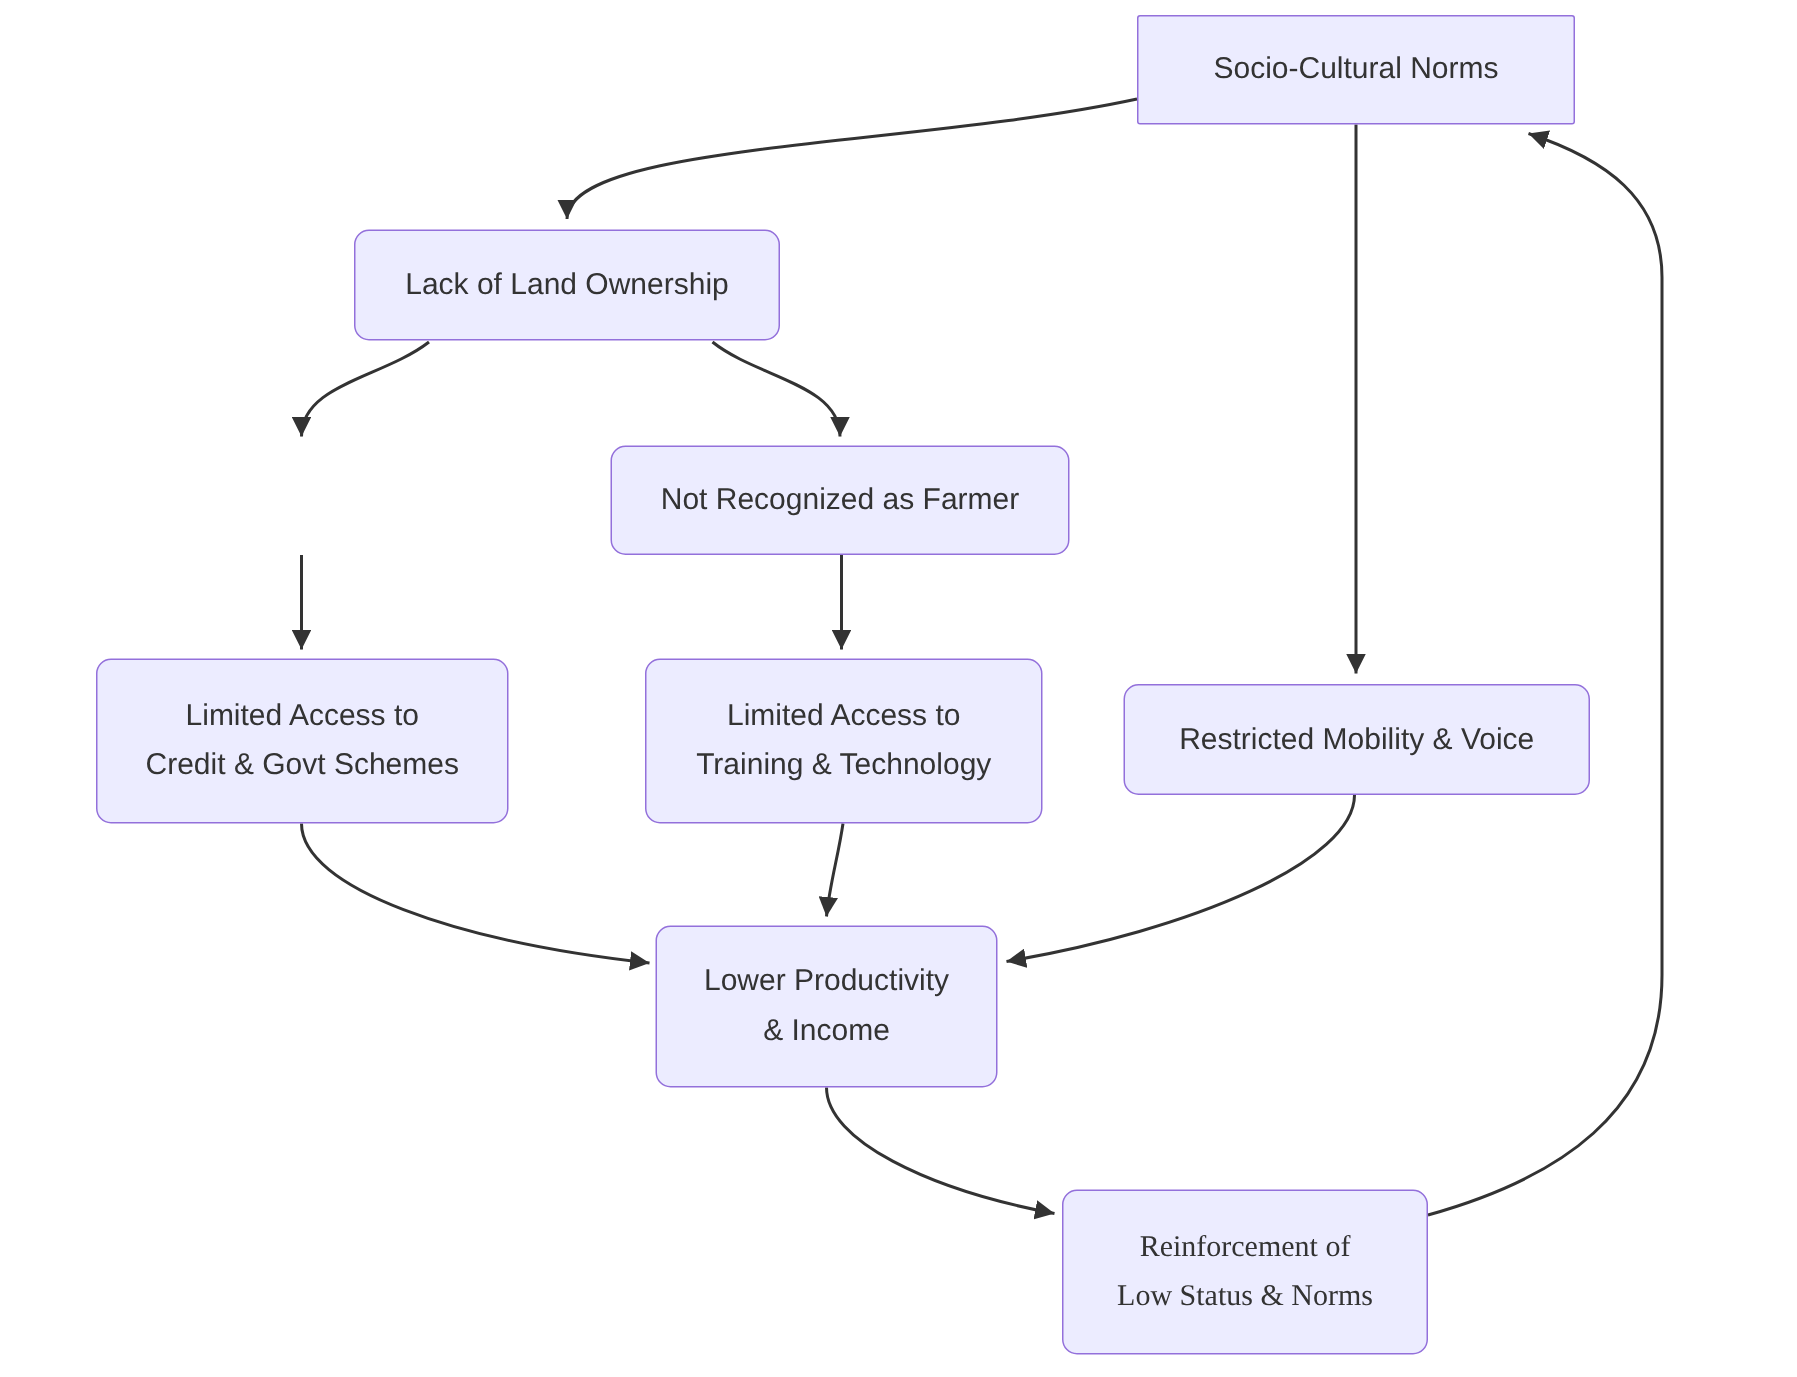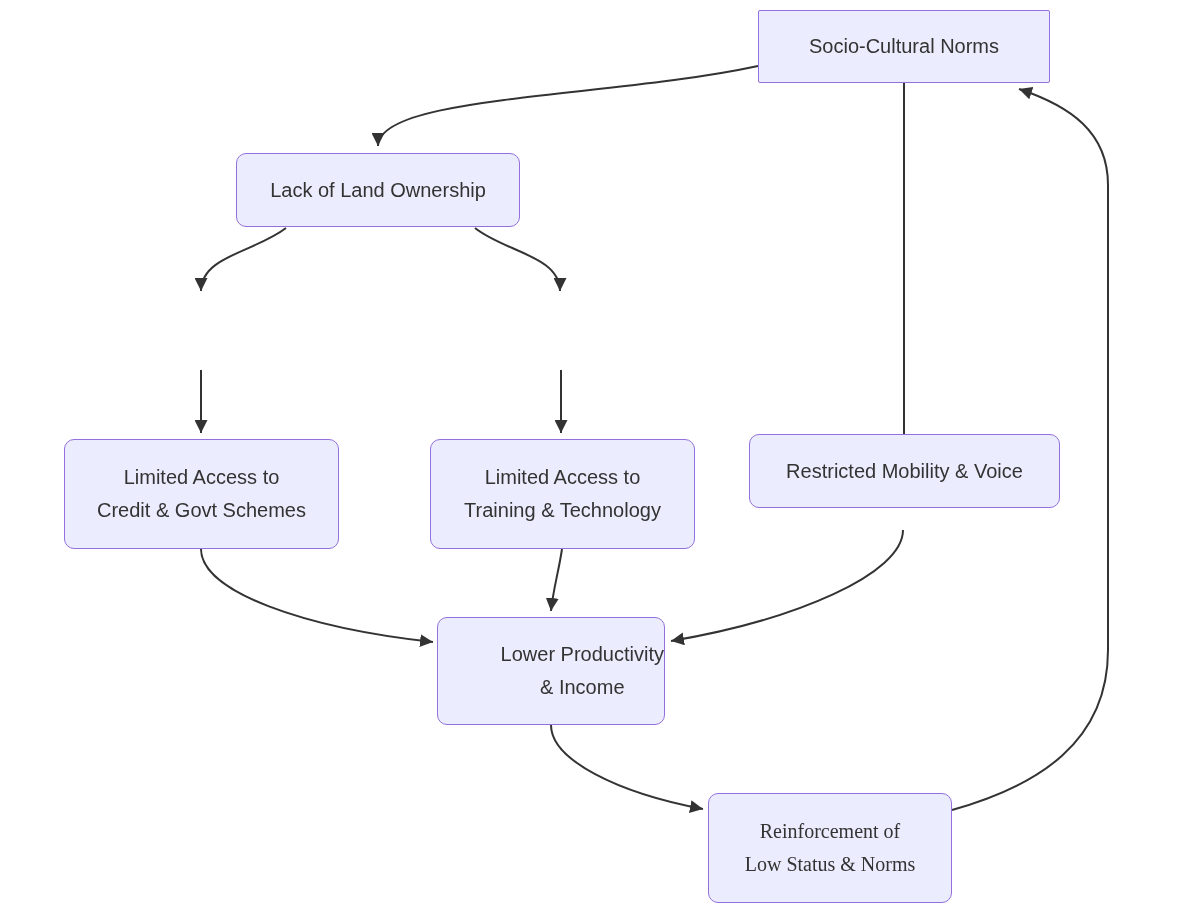--- a/index.html
+++ b/index.html
@@ -70,36 +70,39 @@
 
   <div class="node square" style="left:758px; top:10px; width:292px; height:73px;">
     <span class="label">Socio-Cultural Norms</span>
   </div>
 
   <div class="node" style="left:236px; top:153px; width:284px; height:74px;">
     <span class="label">Lack of Land Ownership</span>
   </div>
 
 
+  <div class="node" style="left:407px; top:297px; width:306px; height:73px;">
+    <span class="label">Not Recognized as Farmer</span>
+  </div>
 
   <div class="node" style="left:64px; top:439px; width:275px; height:110px;">
     <span class="label">Limited Access to
 Credit &amp; Govt Schemes</span>
   </div>
 
   <div class="node" style="left:430px; top:439px; width:265px; height:110px;">
     <span class="label">Limited Access to
 Training &amp; Technology</span>
   </div>
 
-  <div class="node" style="left:749px; top:434px; width:311px; height:74px;">
+  <div class="node" style="left:749px; top:456px; width:311px; height:74px;">
     <span class="label">Restricted Mobility &amp; Voice</span>
   </div>
 
-  <div class="node" style="left:437px; top:617px; width:228px; height:108px;justify-content:flex-end;">
+  <div class="node" style="left:437px; top:617px; width:228px; height:108px;">
     <span class="label">Lower Productivity
 &amp; Income</span>
   </div>
 
   <div class="node" style="left:708px; top:793px; width:244px; height:110px;font-family:Liberation Serif, serif;">
     <span class="label">Reinforcement of
 Low Status &amp; Norms</span>
   </div>
 
 </div>

